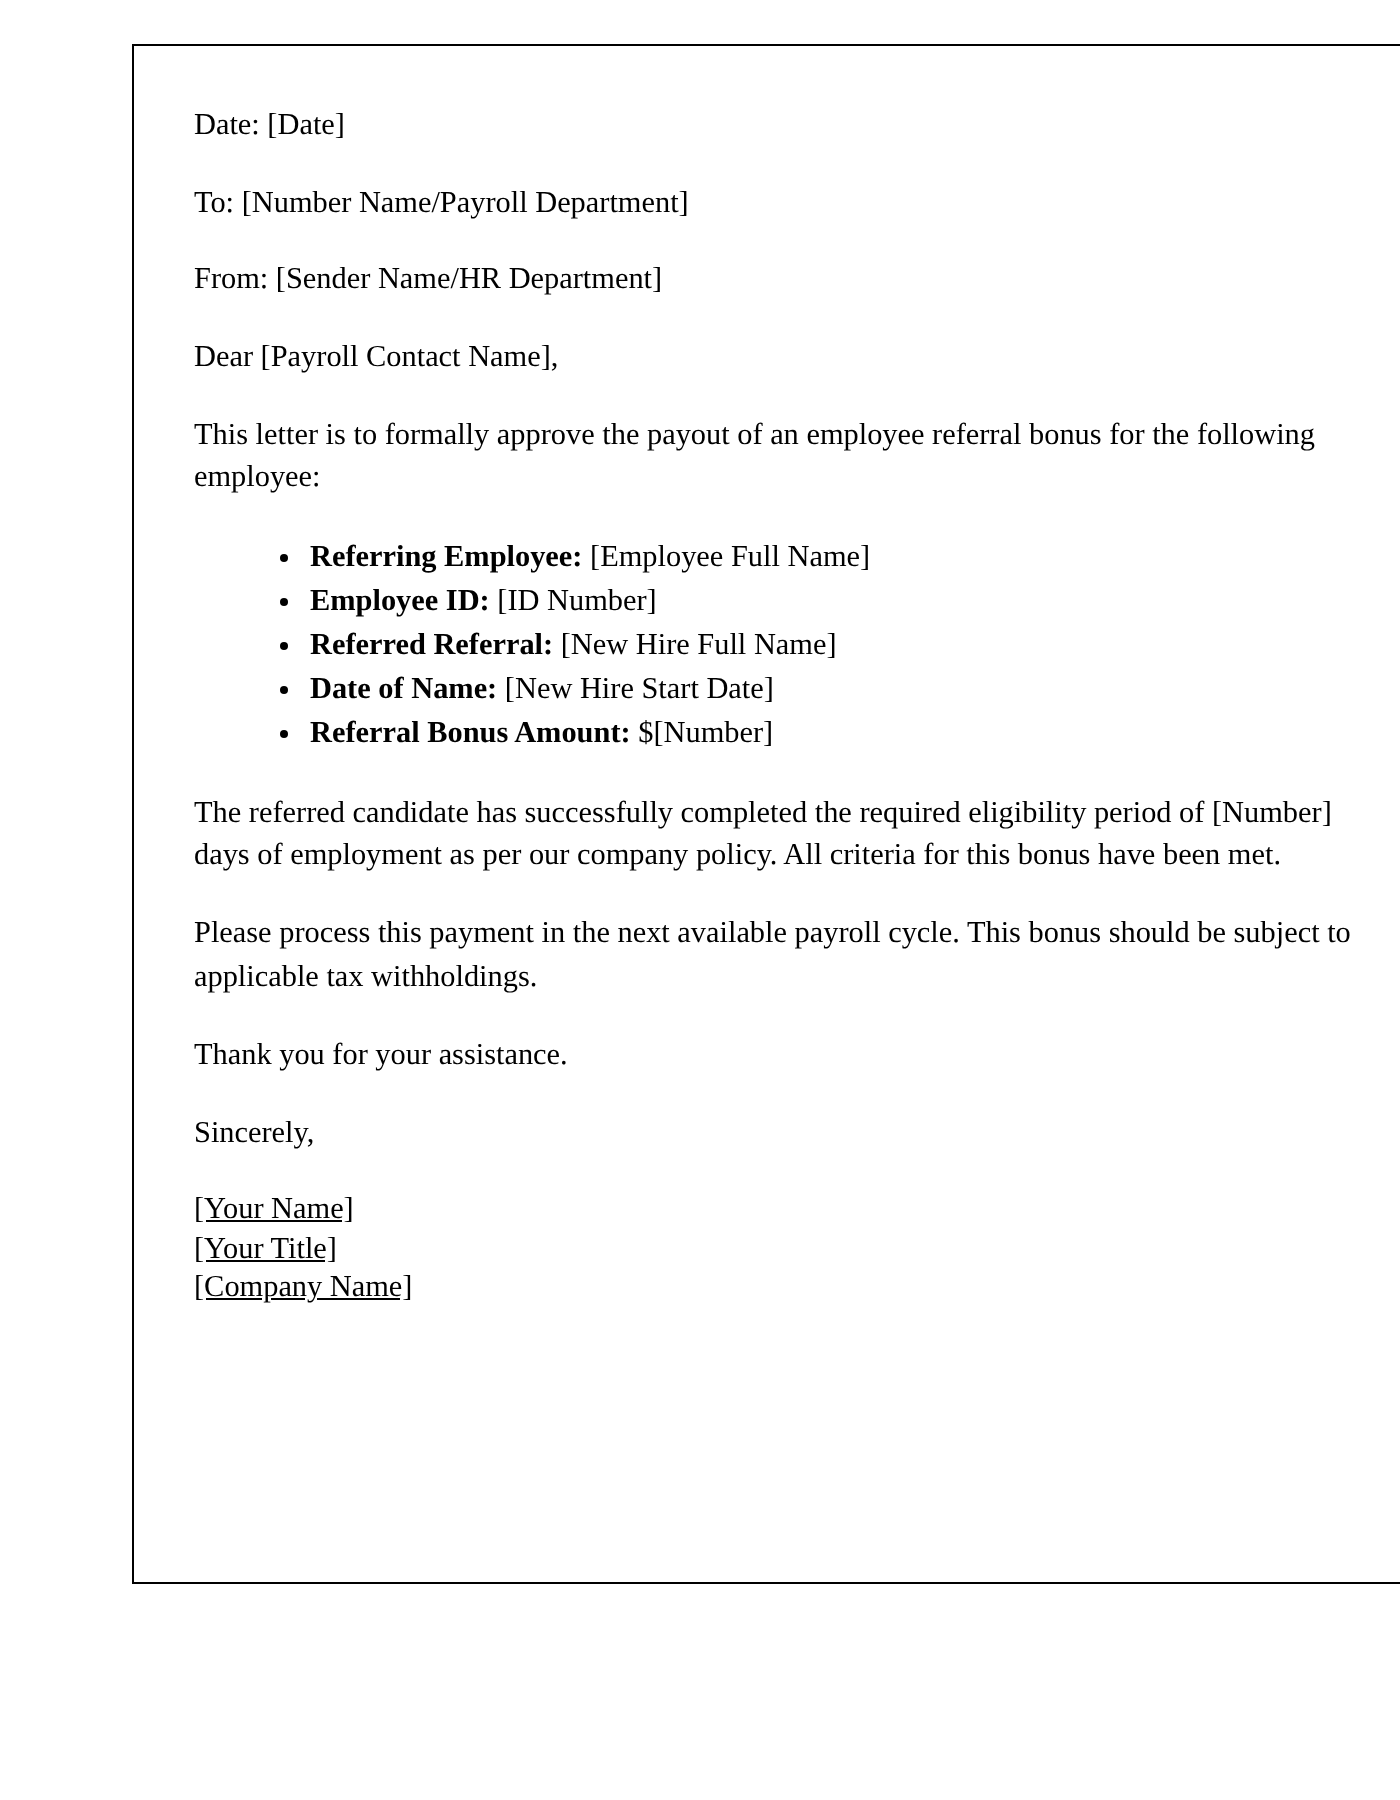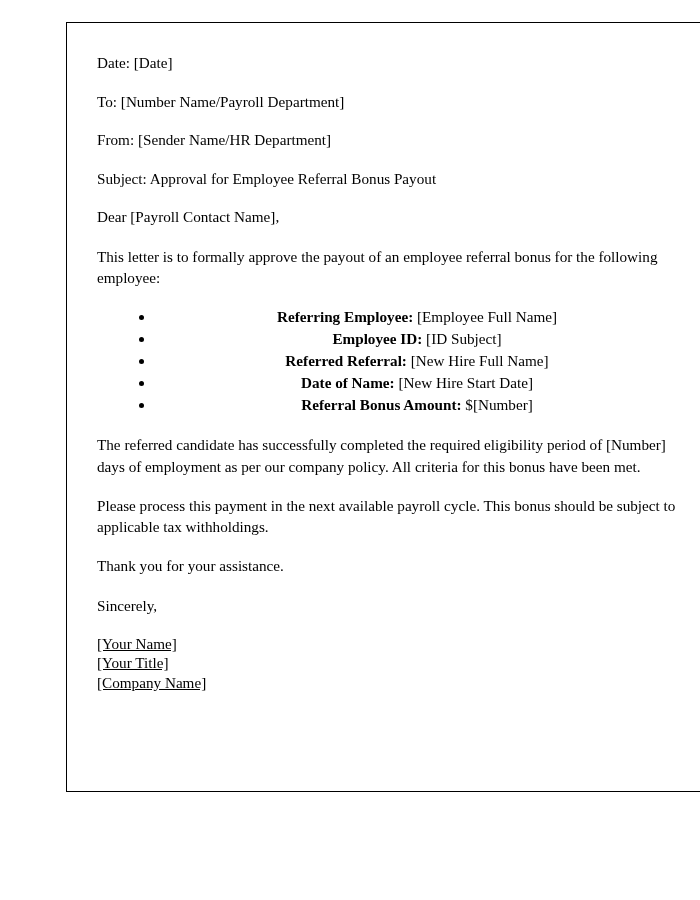--- a/index.html
+++ b/index.html
@@ -34,21 +34,20 @@
   }
   p.para {
     margin: 0 0 18px 0;
     font-size: 15.2px;
     line-height: 1.4;
   }
   ul.details {
     margin: 0 0 18px 0;
     padding-left: 58px;
     list-style-type: disc;
-    text-align: center;
   }
   ul.details li {
     font-size: 15.2px;
     line-height: 1.45;
     margin: 0;
   }
   ul.details li b {
     font-weight: bold;
   }
   .sig-block {
@@ -63,32 +62,31 @@
 </style>
 </head>
 <body>
 
 <div class="page">
   <div class="doc-body">
 
     <p class="line">Date: [Date]</p>
     <p class="line">To: [Number Name/Payroll Department]</p>
     <p class="line">From: [Sender Name/HR Department]</p>
-    <p class="line">Subject: Approval for Employee Referral Bonus Payout</p>
     <p class="line">Dear [Payroll Contact Name],</p>
     <p class="para">This letter is to formally approve the payout of an employee referral bonus for the following employee:</p>
 
     <ul class="details">
       <li>
         <b>Referring Employee:</b>
         <span>[Employee Full Name]</span>
       </li>
       <li>
         <b>Employee ID:</b>
-        <span>[ID Subject]</span>
+        <span>[ID Number]</span>
       </li>
       <li>
         <b>Referred Referral:</b>
         <span>[New Hire Full Name]</span>
       </li>
       <li>
         <b>Date of Name:</b>
         <span>[New Hire Start Date]</span>
       </li>
       <li>

